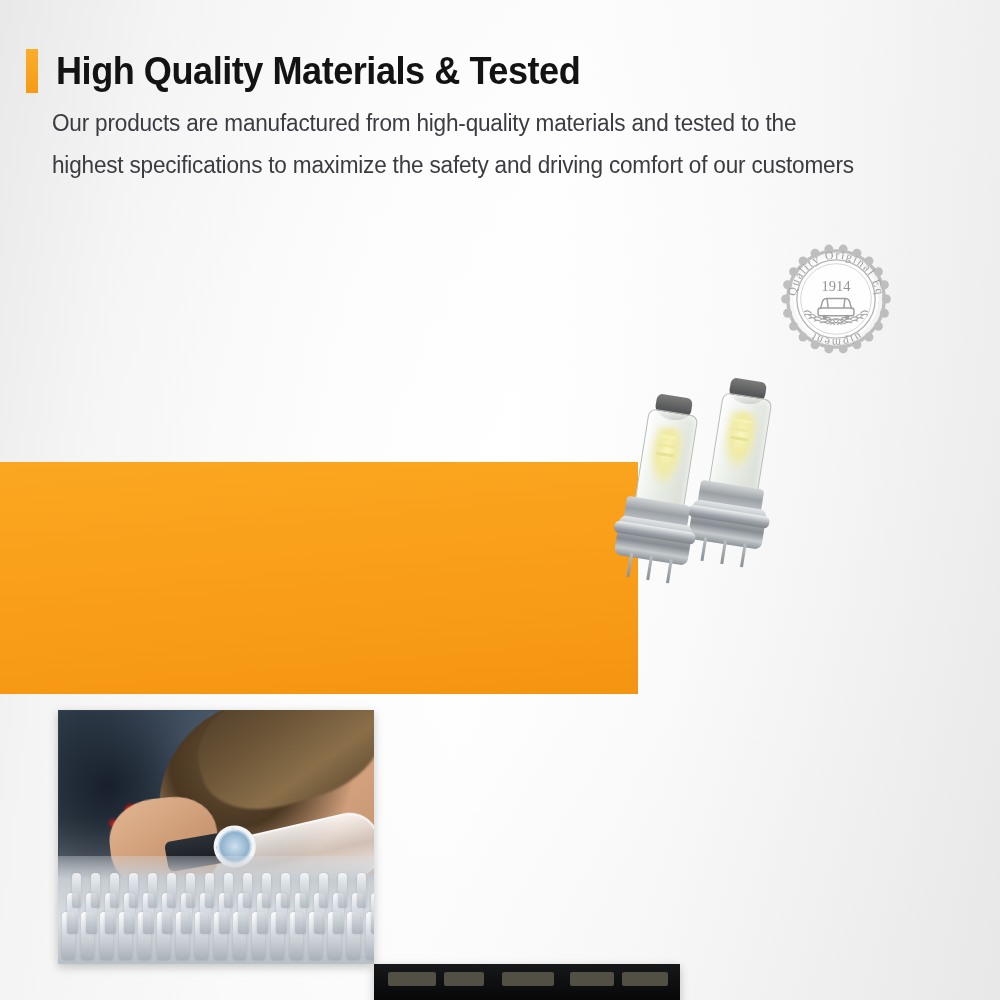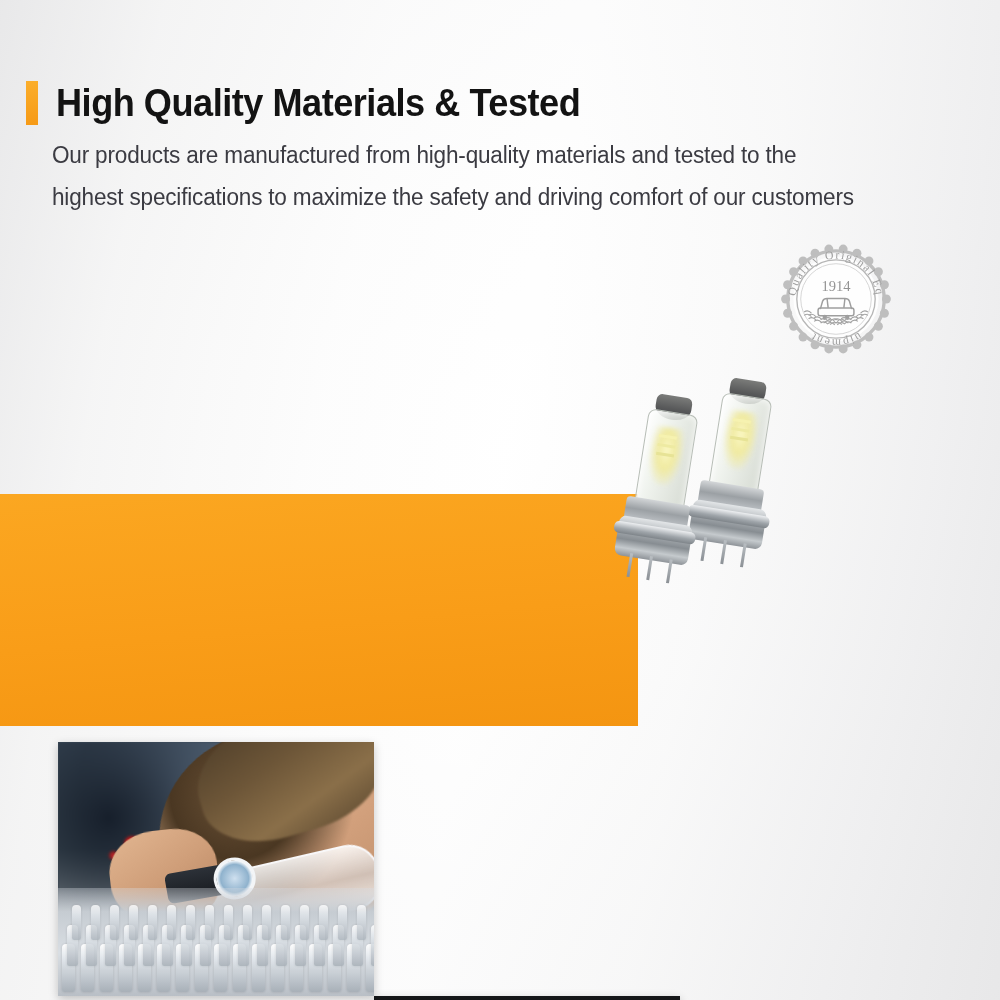--- a/index.html
+++ b/index.html
@@ -33,21 +33,20 @@
   }
   #canvas > * { position: relative; }
 
   
   .header-block {
     position: absolute;
     left: 0;
     top: 0;
     width: 1000px;
     height: 220px;
-    margin-top: 32px;
   }
   .title-row {
     position: absolute;
     left: 26px;
     top: 49px;
     display: flex;
     align-items: center;
   }
   .title-tick {
     width: 12px;

